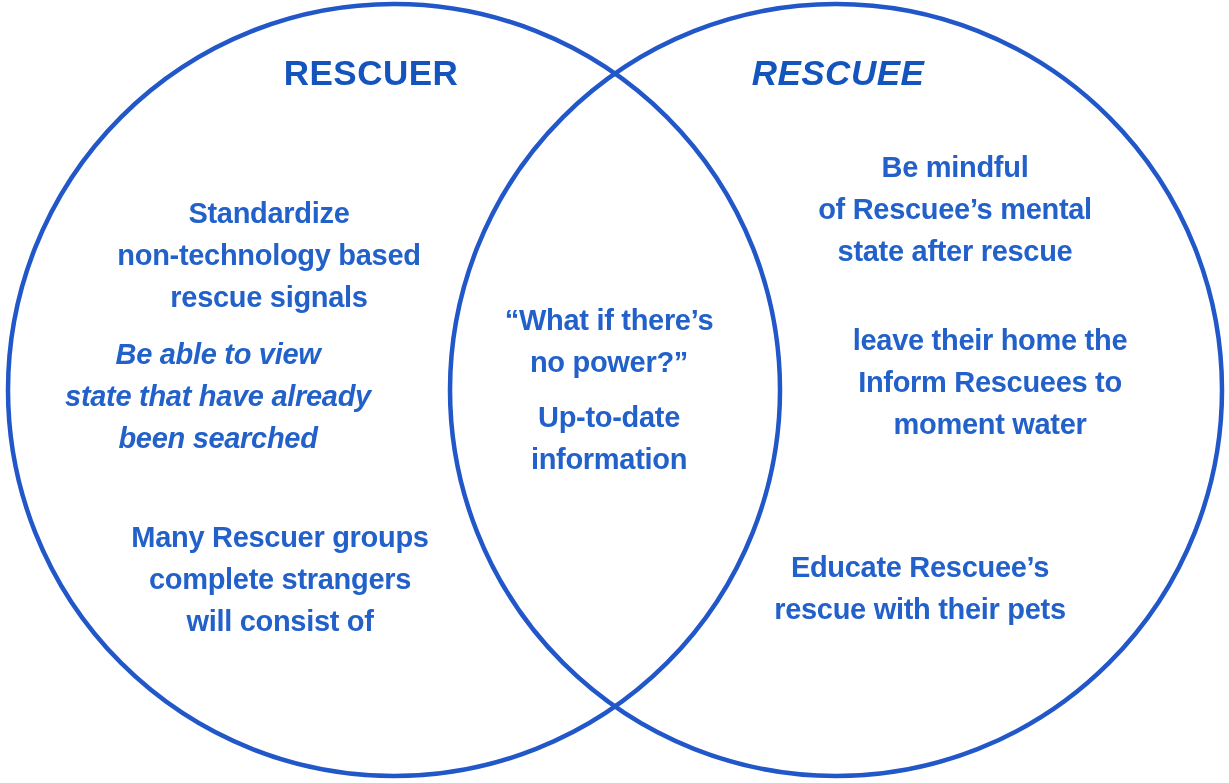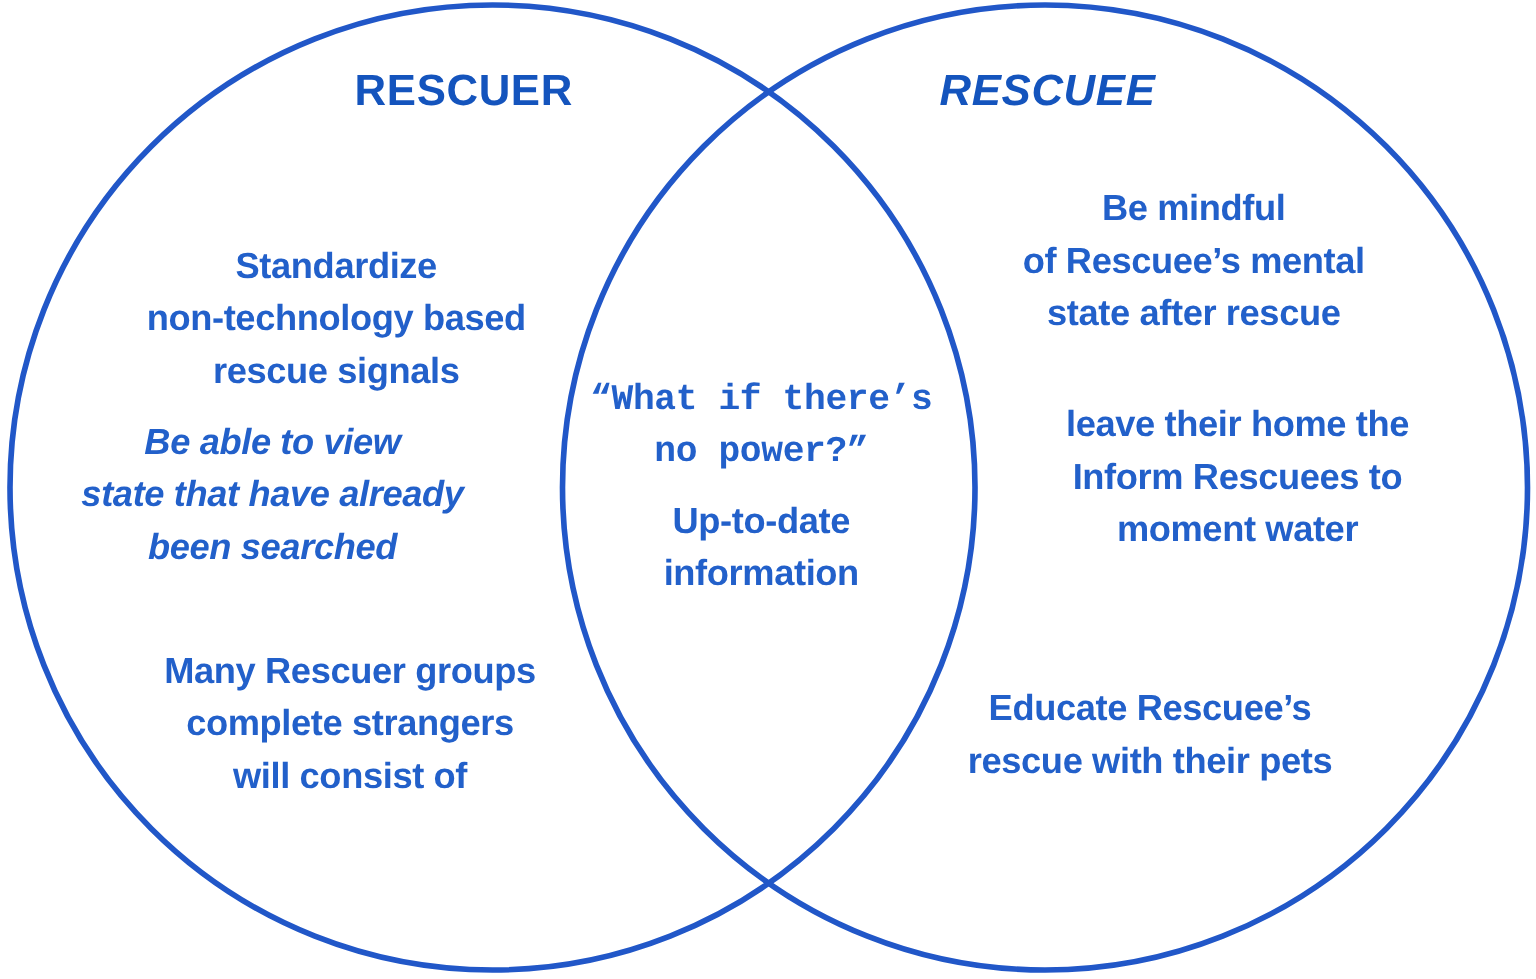--- a/index.html
+++ b/index.html
@@ -68,21 +68,21 @@
     <div>state that have already</div>
     <div>been searched</div>
   </div>
 
   <div class="vblock" style="left:280px; top:516px;">
     <div>Many Rescuer groups</div>
     <div>complete strangers</div>
     <div>will consist of</div>
   </div>
 
-  <div class="vblock" style="left:609px; top:299px;font-family:Liberation Mono, monospace;">
+  <div class="vblock" style="left:609px; top:299px;">
     <div>“What if there’s</div>
     <div>no power?”</div>
   </div>
 
   <div class="vblock" style="left:609px; top:396px;">
     <div>Up-to-date</div>
     <div>information</div>
   </div>
 
   <div class="vblock" style="left:955px; top:146px;">

